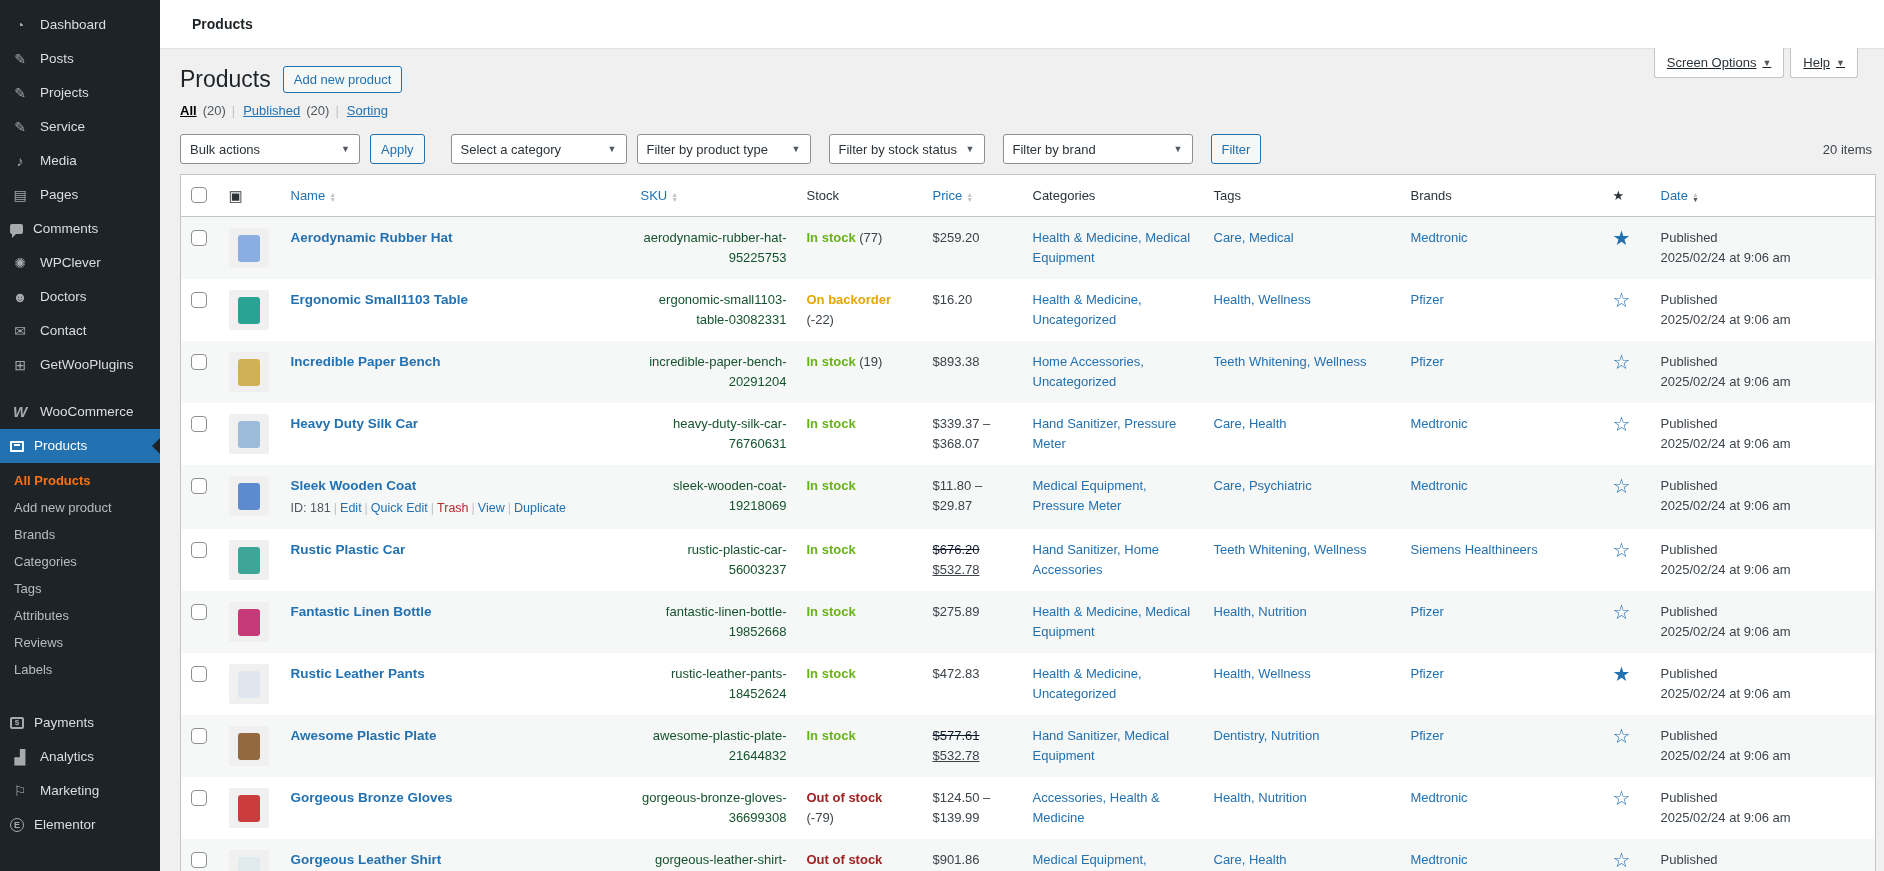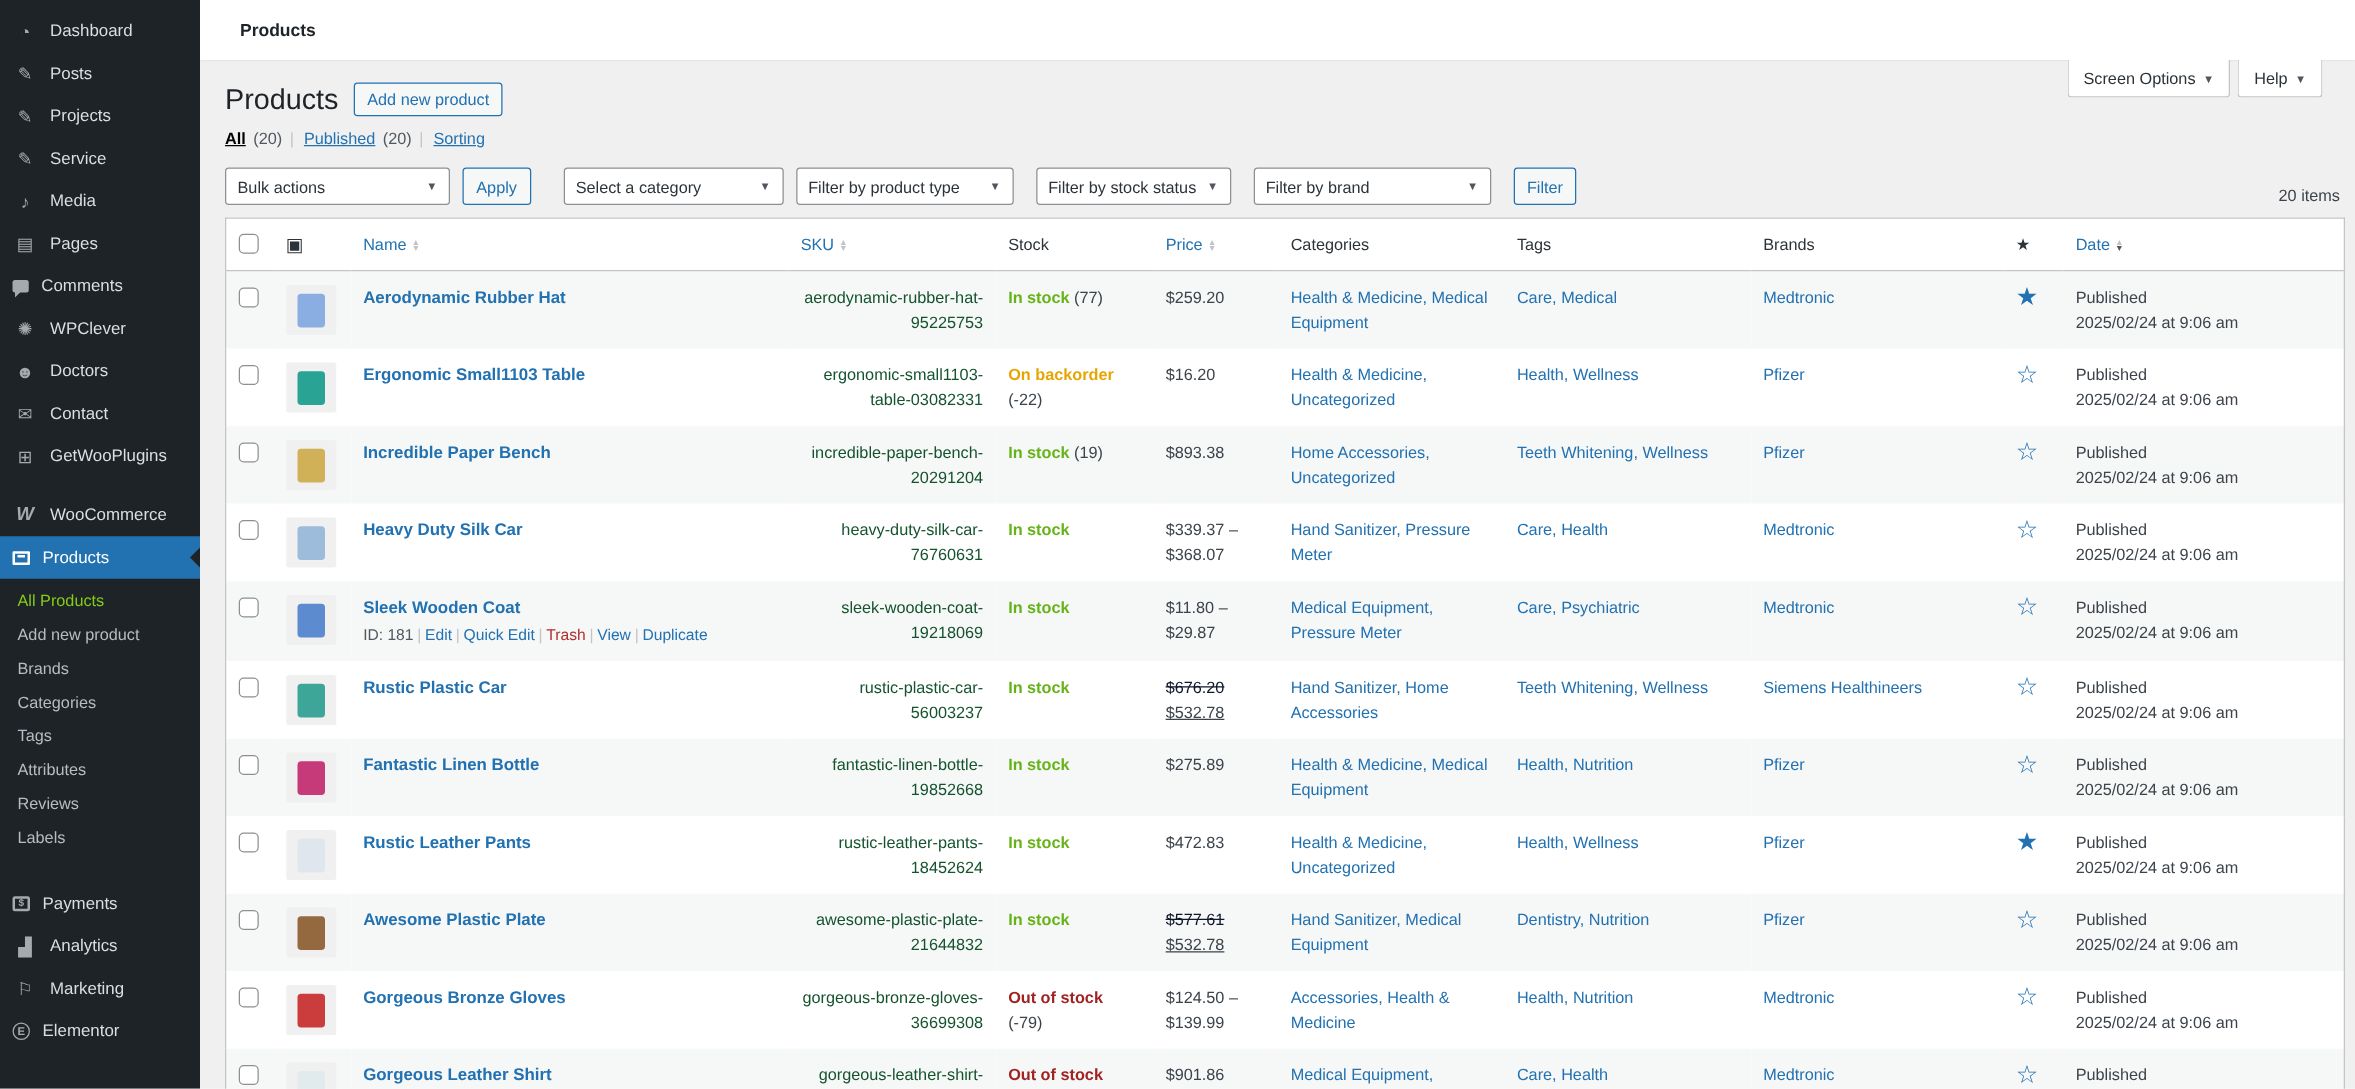--- a/index.html
+++ b/index.html
@@ -10,54 +10,54 @@
   
   #sidebar { position:absolute; left:0; top:0; width:160px; height:871px; background:#1d2327; color:#e2e4e7; padding-top:8px; z-index:10; }
   .menu-item { position:relative; display:flex; align-items:center; gap:10px; padding:8px 10px; font-size:13.5px; color:#dcdee1; cursor:pointer; line-height:18px; }
   .menu-item .micon { width:20px; min-width:20px; text-align:center; color:#a7aaad; font-size:14px; line-height:14px; display:inline-flex; justify-content:center; align-items:center; }
   .menu-item.gap { margin-top:13px; }
   .menu-item.active { background:#2271b1; color:#fff; }
   .menu-item.active .micon { color:#fff; }
   .menu-item.active::after { content:''; position:absolute; right:0; top:50%; margin-top:-8px; border:8px solid transparent; border-right-color:#1d2327; }
   #menu-sub { list-style:none; padding:4px 0 10px; }
   #menu-sub .sub-item { padding:6px 12px 6px 14px; font-size:13px; color:#b8bcc0; cursor:pointer; }
-  #menu-sub .sub-item.current { color:#84cc16; font-weight:400; }
+  #menu-sub .sub-item.current { color:#f97316; font-weight:700; }
   .micon.woo { font-weight:700; font-style:italic; font-size:15px; }
   .micon.archive { width:14px; min-width:14px; height:11px; border:2px solid currentColor; border-radius:1px; position:relative; }
   .micon.archive::after { content:''; position:absolute; top:1px; left:2px; right:2px; height:2px; background:currentColor; }
   .micon.bubble { width:13px; min-width:13px; height:10px; background:#a7aaad; border-radius:2px; position:relative; }
   .micon.bubble::after { content:''; position:absolute; bottom:-4px; left:2px; border:3px solid transparent; border-top-color:#a7aaad; border-left-color:#a7aaad; }
   .micon.dollarbox { width:14px; min-width:14px; height:12px; border:2px solid currentColor; border-radius:2px; font-size:8px; line-height:8px; font-weight:700; }
   .micon.circE { border:1.5px solid currentColor; border-radius:50%; width:14px; min-width:14px; height:14px; font-size:9px; font-weight:700; }
 
   
   #main { margin-left:160px; position:relative; }
   #topbar { height:48px; background:#fff; display:flex; align-items:center; padding-left:32px; box-shadow:0 1px 1px rgba(0,0,0,.05); }
   #topbar .tb-title { font-weight:700; font-size:14px; color:#1d2327; }
-  #screen-tabs { position:absolute; top:48px; right:26px; display:flex; gap:6px; z-index:5; }
+  #screen-tabs { position:absolute; top:48px; right:26px; display:flex; gap:6px; z-index:5;text-decoration:underline; }
   .screen-tab { background:#fff; border:1px solid #c3c4c7; border-top:none; border-radius:0 0 3px 3px; padding:7px 12px; font-size:13px; color:#2c3338; display:flex; align-items:center; gap:6px; cursor:pointer; }
   .screen-tab .caret { font-size:9px; color:#50575e; }
 
   #content { padding:14px 8px 0 20px; position:relative; }
   .title-row { display:flex; align-items:center; gap:12px; margin:4px 0 10px; }
   h1.page-title { font-size:23px; font-weight:500; color:#1d2327; }
   .page-title-action { border:1px solid #2271b1; color:#2271b1; background:#f6f7f7; padding:5px 10px; border-radius:3px; font-size:13px; display:inline-block; }
 
   .subsubsub { list-style:none; display:flex; gap:6px; font-size:13px; margin:0 0 16px; color:#646970; }
   .subsubsub li { display:flex; gap:6px; align-items:center; }
   .subsubsub li + li::before { content:'|'; color:#c3c4c7; margin-right:2px; }
   .subsubsub a { color:#2271b1;text-decoration:underline; }
   .subsubsub .current-view { color:#000; font-weight:700; }
   .subsubsub .count { color:#50575e; }
 
   .search-box { position:absolute; top:54px; right:10px; display:flex; gap:8px; }
   .search-box input { width:172px; height:30px; border:1px solid #8c8f94; border-radius:3px; background:#fff; padding:0 8px; font-size:13px; }
   .button-secondary { border:1px solid #2271b1; color:#2271b1; background:#f6f7f7; padding:0 10px; height:30px; border-radius:3px; font-size:13px; font-family:"Liberation Sans",sans-serif; cursor:pointer; }
 
-  .filter-row { display:flex; align-items:flex-end; margin-bottom:10px; }
+  .filter-row { display:flex; align-items:center; margin-bottom:10px; }
   .wpselect { height:30px; border:1px solid #8c8f94; border-radius:3px; background:#fff; color:#2c3338; font-size:13px; display:flex; align-items:center; justify-content:space-between; padding:0 9px; cursor:pointer; }
   .wpselect .chev { font-size:9px; color:#50575e; margin-left:8px; }
   .w-bulk { width:180px; margin-right:10px; }
   .w-cat { width:176px; margin:0 10px 0 26px; }
   .w-type { width:174px; margin-right:18px; }
   .w-stock { width:156px; margin-right:18px; }
   .w-brand { width:190px; margin-right:18px; }
   .items-count { margin-left:auto; color:#3c434a; font-size:13px; padding-right:4px; }
 
   

